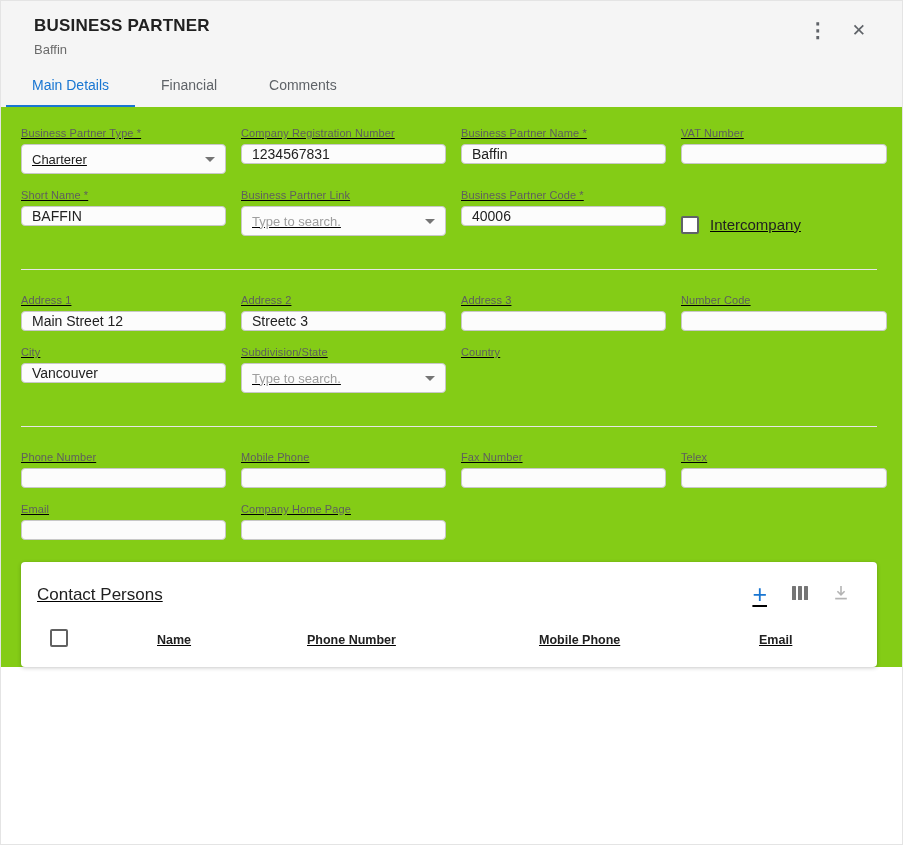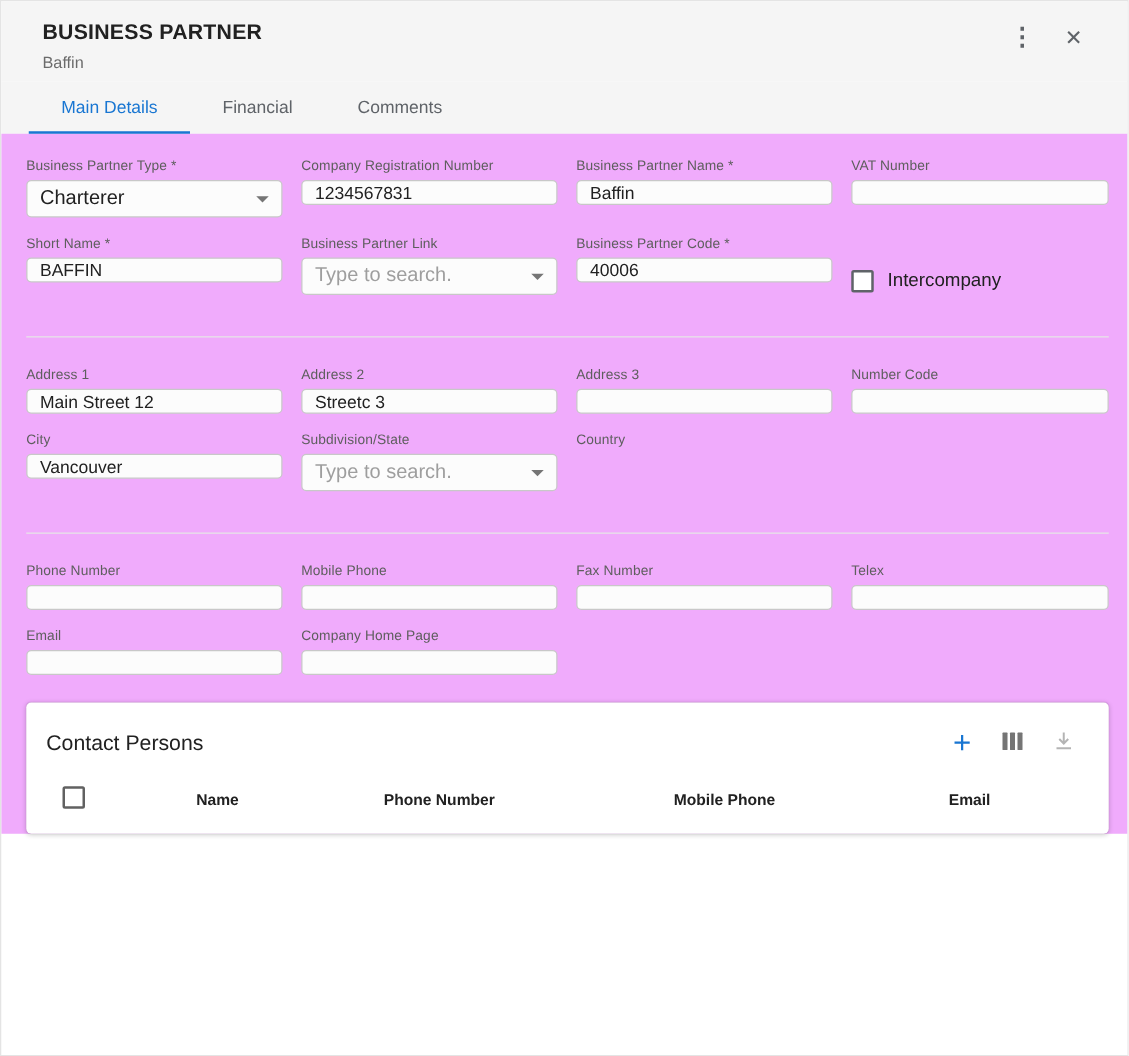--- a/index.html
+++ b/index.html
@@ -14,39 +14,39 @@
     background:#f5f5f5; padding:15px 24px 8px 33px;
     display:flex; justify-content:space-between; align-items:flex-start;
   }
   .title { font-size:17px; font-weight:600; color:#212121; letter-spacing:.2px; margin-bottom:6px; }
   .subtitle { font-size:13px; color:#6b6b6b; }
   .header-actions { display:flex; align-items:center; gap:24px; margin-top:4px; margin-right:12px; }
   .icon-btn { background:none; border:none; padding:0; cursor:pointer; line-height:1; color:#5f6368; }
   .kebab { font-size:20px; font-weight:700; }
   .close { font-size:17px; }
   
-  .tabs { background:#f5f5f5; display:flex; padding-left:22px; height:42px; }
+  .tabs { background:#f5f5f5; display:flex; padding-left:5px; height:42px; }
   .tab {
     padding:0 26px; display:flex; align-items:center; font-size:14px;
     color:#5f6368; cursor:pointer; border-bottom:2px solid transparent;
   }
   .tab.active { color:#1976d2; border-bottom-color:#1976d2; font-weight:500; }
   
-  .content { padding:20px 15px 0 20px; background:#f0abfc; }
+  .content { padding:20px 25px 0 20px; background:#84cc16;text-decoration:underline; }
   .grid4 { display:grid; grid-template-columns:205px 205px 205px 206px; column-gap:15px; row-gap:15px; }
   .label { display:block; font-size:11px; color:#5e5e5e; margin-bottom:5px; letter-spacing:.1px; }
   .input {
     width:100%; height:20px; border:1px solid #c8c8c8; border-radius:4px;
     background:#fcfcfc; padding:0 10px; font-size:14px; color:#212121;
     font-family:inherit; outline:none;
   }
   .select {
     width:100%; height:30px; border:1px solid #c8c8c8; border-radius:4px;
     background:#fcfcfc; padding:0 10px; display:flex; align-items:center;
-    justify-content:space-between; font-size:16px; color:#212121; cursor:pointer;
+    justify-content:space-between; font-size:13px; color:#212121; cursor:pointer;
   }
   .select .ph { color:#9e9e9e; }
   .caret { width:0; height:0; border-left:5px solid transparent; border-right:5px solid transparent; border-top:5px solid #757575; }
   .divider { border:0; border-top:1px solid #e6e6e6; margin:33px 0 24px 0; }
   .checkbox-field { display:flex; align-items:center; gap:11px; margin-top:24px; }
   .checkbox { width:18px; height:18px; border:2px solid #5f6368; border-radius:2px; background:#fff; cursor:pointer; flex:none; }
   .checkbox-label { font-size:15px; color:#212121; }
   
   .card {
     margin-top:22px; background:#fff; border-radius:4px;

